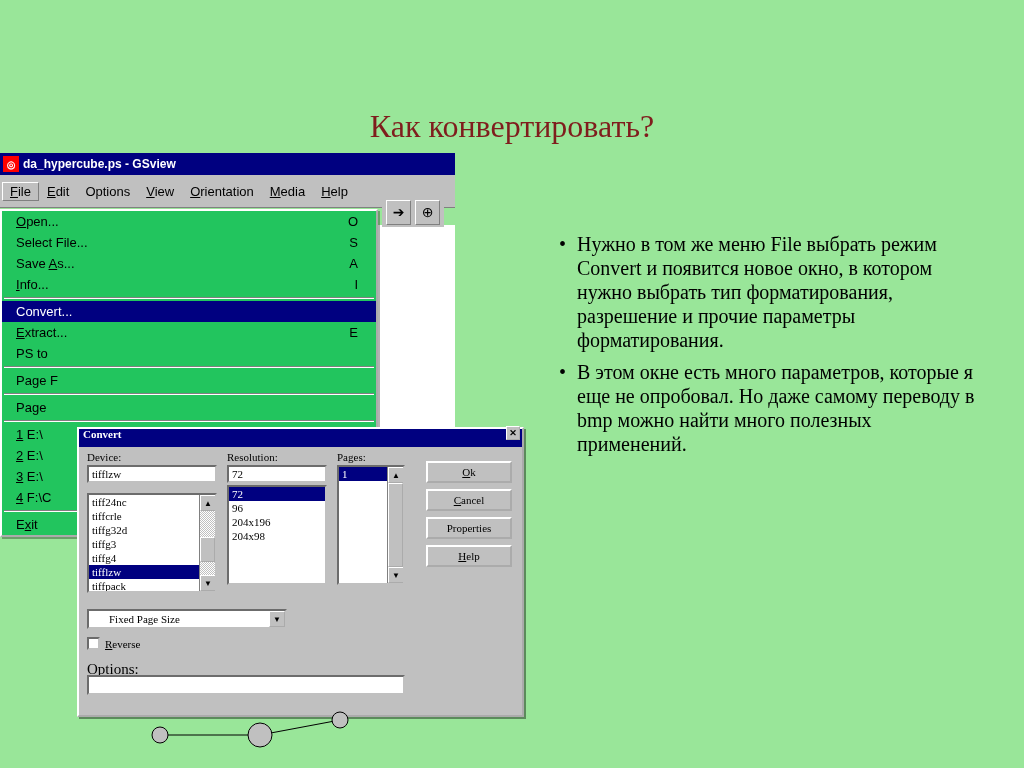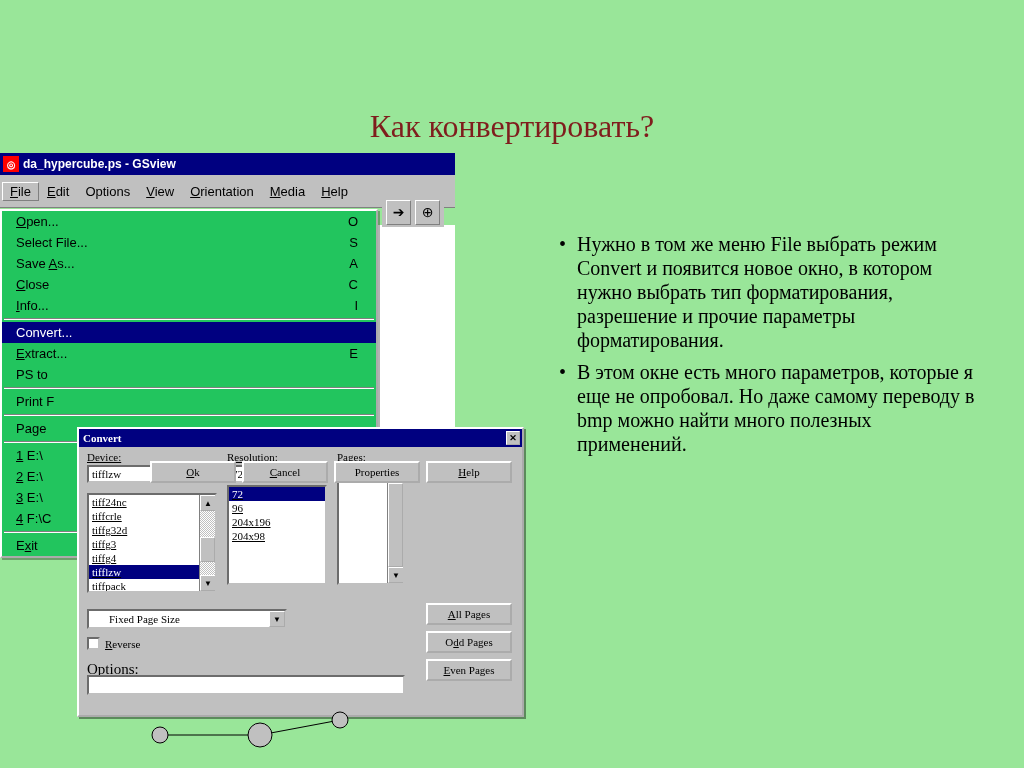--- a/index.html
+++ b/index.html
@@ -146,42 +146,41 @@
     background: #c0c0c0;
     border: 2px outset #fff;
     box-shadow: 2px 2px 0 rgba(0,0,0,0.4);
     font-size: 11px;
   }
   .dialog .dlg-title {
     background: #000080;
     color: #fff;
     height: 18px;
     display: flex;
-    align-items: center;
+    align-items: flex-end;
     justify-content: space-between;
-    padding: 0 2px 0 4px;
+    padding: 0 2px 7px 4px;
     font-weight: bold;
   }
   .dlg-close {
     width: 14px; height: 14px;
     background: #c0c0c0;
     border: 1px outset #fff;
     color: #000;
     font-size: 9px;
     display: flex; align-items: center; justify-content: center;
     font-weight: bold;
   }
   .dlg-body {
     padding: 6px 8px 8px 8px;
     position: relative;
     height: 268px;
   }
   .col {
     position: absolute;
-    text-decoration: underline;
   }
   .col.device { left: 8px; top: 4px; width: 130px; }
   .col.res { left: 148px; top: 4px; width: 100px; }
   .col.pages { left: 258px; top: 4px; width: 68px; }
   .col label { display: block; margin-bottom: 2px; }
   .textbox {
     width: 100%;
     height: 18px;
     background: #fff;
     border: 2px inset #c0c0c0;
@@ -276,20 +275,21 @@
     width: 318px;
     height: 20px;
     background: #fff;
     border: 2px inset #c0c0c0;
   }
   .btn-col {
     position: absolute;
     right: 10px;
     top: 14px;
     display: flex;
+    flex-direction: column;
     gap: 6px;
   }
   .btn-col2 {
     position: absolute;
     right: 10px;
     top: 156px;
     display: flex;
     flex-direction: column;
     gap: 6px;
   }
@@ -358,43 +358,39 @@
       </div>
     <div class="row">
         <span>Select File...</span>
         <span>S</span>
       </div>
     <div class="row">
         <span>Save <u>A</u>s...</span>
         <span>A</span>
       </div>
     <div class="row">
-        <span><u>C</u>lose</span>
-        <span>C</span>
-      </div>
-    <div class="row">
         <span><u>I</u>nfo...</span>
         <span>I</span>
       </div>
     <div class="sep"></div>
     <div class="row sel">
         <span>Convert...</span>
         <span></span>
       </div>
     <div class="row">
         <span><u>E</u>xtract...</span>
         <span>E</span>
       </div>
     <div class="row">
         <span>PS to</span>
         <span></span>
       </div>
     <div class="sep"></div>
     <div class="row">
-        <span>Print F</span>
+        <span>Page F</span>
         <span></span>
       </div>
     <div class="sep"></div>
     <div class="row">
         <span>Page</span>
         <span></span>
       </div>
     <div class="sep"></div>
     <div class="row">
         <span><u>1</u> E:\</span>
@@ -492,31 +488,20 @@
       <div class="win-btn">
           <span><u>C</u>ancel</span>
         </div>
       <div class="win-btn">
           <span>Properties</span>
         </div>
       <div class="win-btn">
           <span><u>H</u>elp</span>
         </div>
     </div>
-    <div class="btn-col2">
-      <div class="win-btn">
-          <span><u>A</u>ll Pages</span>
-        </div>
-      <div class="win-btn">
-          <span>O<u>d</u>d Pages</span>
-        </div>
-      <div class="win-btn">
-          <span><u>E</u>ven Pages</span>
-        </div>
-    </div>
   </div>
 </div>
 
 <svg class="graph" viewBox="0 0 250 50">
   <line x1="20" y1="25" x2="120" y2="25" stroke="#000"></line>
   <line x1="120" y1="25" x2="200" y2="10" stroke="#000"></line>
   <circle cx="20" cy="25" r="8" fill="#c0c0c0" stroke="#000"></circle>
   <circle cx="120" cy="25" r="12" fill="#c0c0c0" stroke="#000"></circle>
   <circle cx="200" cy="10" r="8" fill="#c0c0c0" stroke="#000"></circle>
 </svg>

